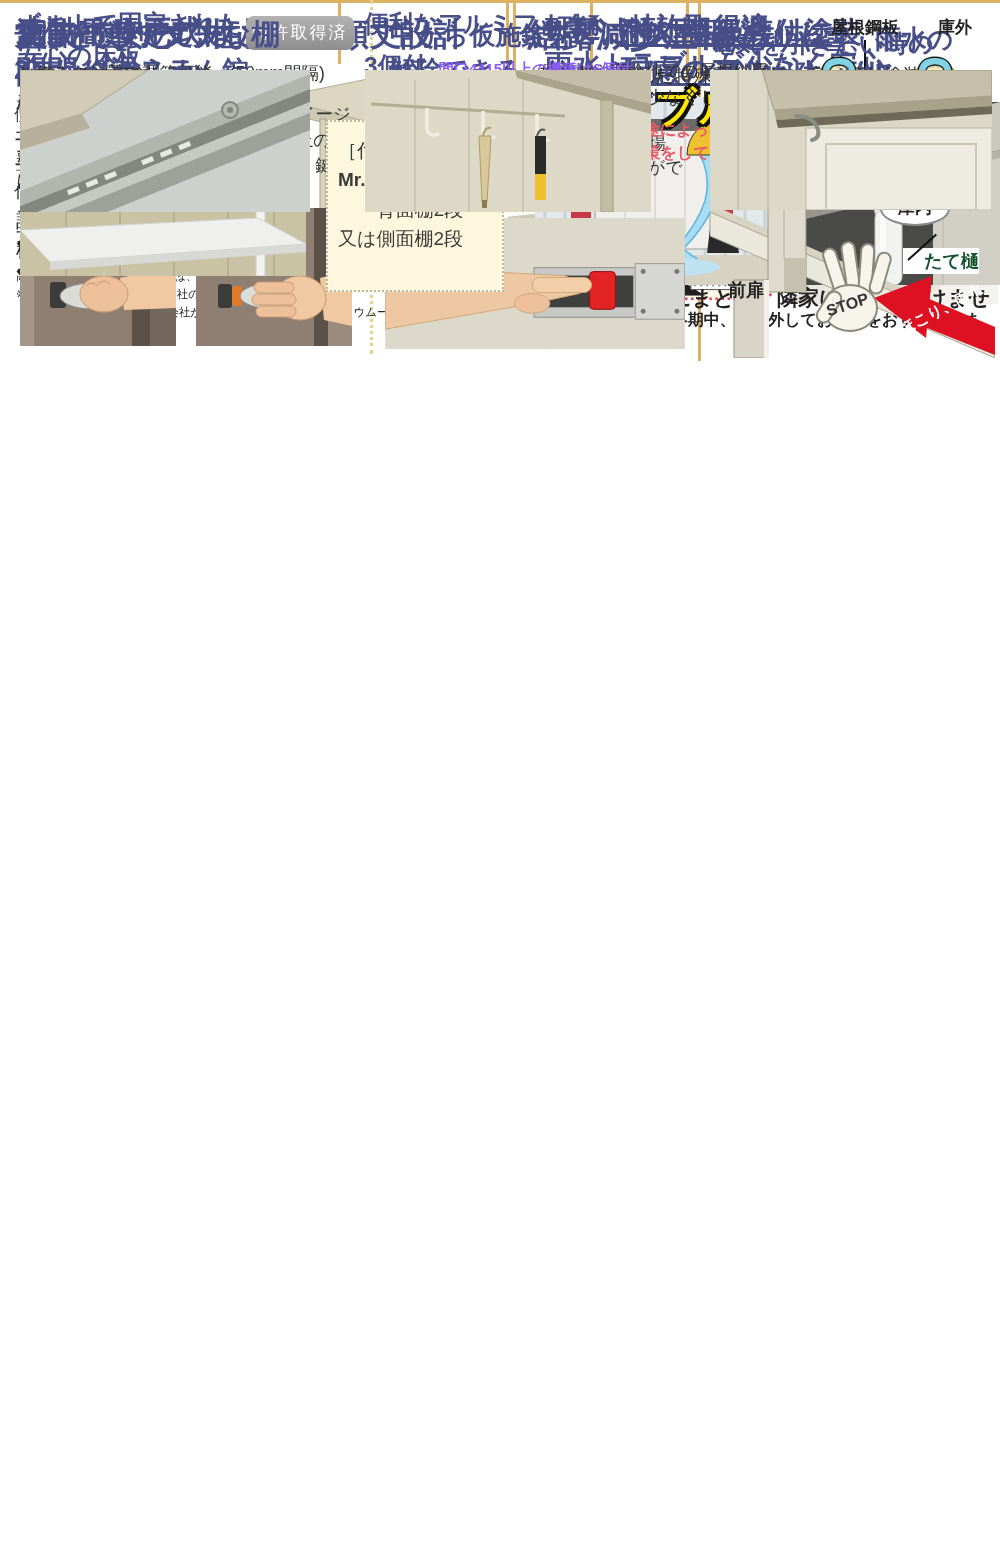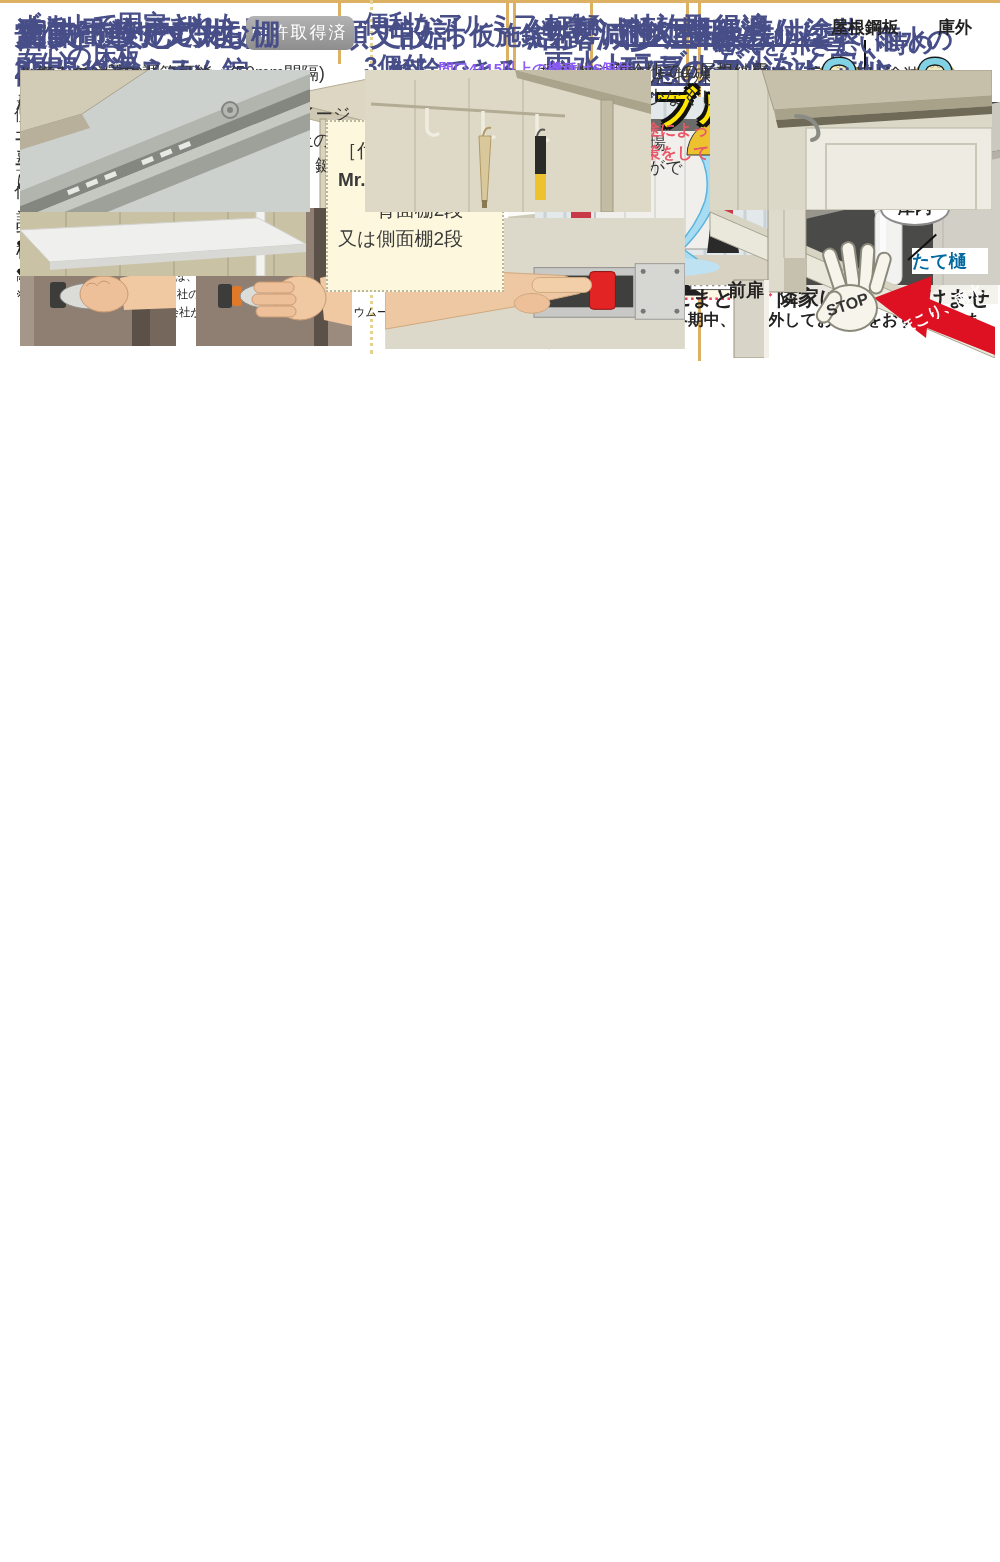--- a/index.html
+++ b/index.html
@@ -12,21 +12,21 @@
   .vdot{position:absolute;width:0;border-left:3px dotted #e6d28f;}
   .blt{font-size:15px;color:#222;line-height:1.85;}
   .blt::before{content:"●";font-size:13px;margin-right:7px;}
   .badge{background:linear-gradient(#b3b3b3,#8d8d8d);color:#fff;border-radius:8px;
          text-align:center;font-size:17px;line-height:34px;letter-spacing:2px;}
   .trouble{font-weight:900;color:#ffe600;font-size:41px;letter-spacing:2px;transform:skewX(-6deg);
            text-shadow:-3px -3px 0 #111,3px -3px 0 #111,-3px 3px 0 #111,3px 3px 0 #111,
                        0 -3px 0 #111,0 3px 0 #111,-3px 0 0 #111,3px 0 0 #111;}
   .spark{font-weight:900;color:#ffe600;font-size:30px;margin-left:6px;display:inline-block;transform:rotate(12deg);
          text-shadow:-2px -2px 0 #111,2px -2px 0 #111,-2px 2px 0 #111,2px 2px 0 #111;}
-  .wlabel{background:#fff;color:#0369a1;text-align:left;font-weight:700;margin-left:9px;}
+  .wlabel{background:#fff;color:#14532d;text-align:right;font-weight:700;}
   .leader{position:absolute;background:#111;}
   .note{font-size:11.5px;color:#222;line-height:1.55;white-space:nowrap;}
   .ellipse{background:#fff;border:2px solid #8a8a8a;border-radius:50%;text-align:center;color:#222;font-weight:700;}
   .attbox{background:#fdf8dd;border:2px dotted #b9b9a2;color:#3a3a3a;}
   svg{display:block;}
 </style>
 </head>
 <body>
 
 <div class="page">

